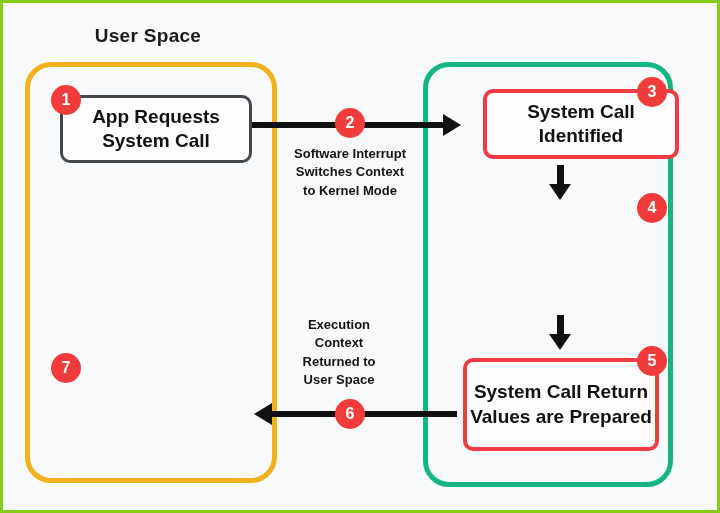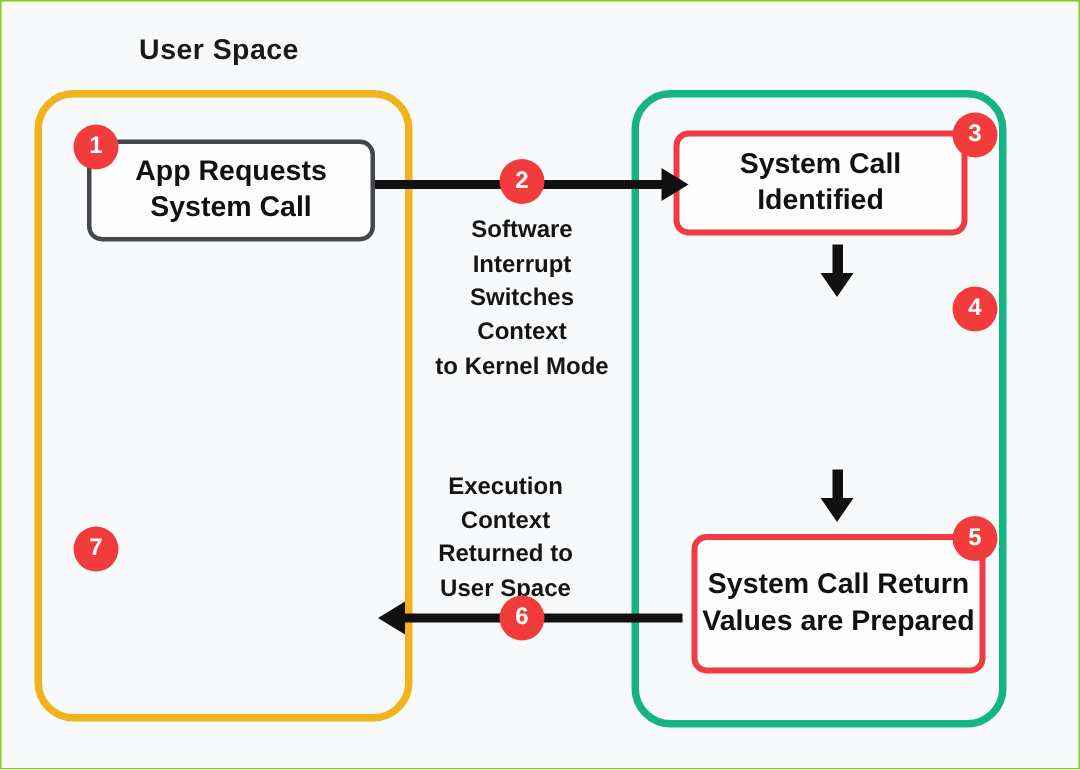--- a/index.html
+++ b/index.html
@@ -5,21 +5,21 @@
   html, body {
     margin: 0;
     padding: 0;
     background: #ffffff;
   }
   #canvas {
     position: relative;
     width: 720px;
     height: 513px;
     background: #f7f9fb;
-    border: 1px solid #84cc16;
+    border: 3px solid #84cc16;
     box-sizing: border-box;
     font-family: "Liberation Sans", sans-serif;
     overflow: hidden;
   }
 
   
   .section-title {
     position: absolute;
     font-size: 19px;
     font-weight: bold;
@@ -58,21 +58,21 @@
     font-weight: bold;
     line-height: 1.28;
     color: #111111;
   }
   .node.user   { border-width: 3px; border-color: #44484c; }
   .node.kernel { border-width: 4px; border-color: #ef3c44; }
 
   #node-1 { left: 57px;  top: 92px;  width: 192px; height: 68px; }
   #node-7 { left: 57px;  top: 375px; width: 188px; height: 68px; }
 
-  #node-3 { left: 448px; top: 86px;  width: 196px; height: 70px; }
+  #node-3 { left: 480px; top: 86px;  width: 196px; height: 70px; }
   #node-4 { left: 460px; top: 203px; width: 196px; height: 101px; }
   #node-5 { left: 460px; top: 355px; width: 196px; height: 93px; }
 
   
   .badge {
     position: absolute;
     width: 30px;
     height: 30px;
     border-radius: 50%;
     background: #f23b3b;
@@ -89,21 +89,21 @@
   #badge-2 { left: 332px; top: 105px; }
   #badge-3 { left: 634px; top: 74px; }
   #badge-4 { left: 634px; top: 190px; }
   #badge-5 { left: 634px; top: 343px; }
   #badge-6 { left: 332px; top: 396px; }
   #badge-7 { left: 48px;  top: 350px; }
 
   
   .connector-label {
     position: absolute;
-    font-size: 16px;
+    font-size: 13px;
     font-weight: bold;
     color: #141414;
     line-height: 1.42;
     text-align: center;
     white-space: pre-line;
   }
   #label-interrupt { left: 282px; top: 142px; width: 130px; }
   #label-return    { left: 276px; top: 313px; width: 120px; }
 
   

